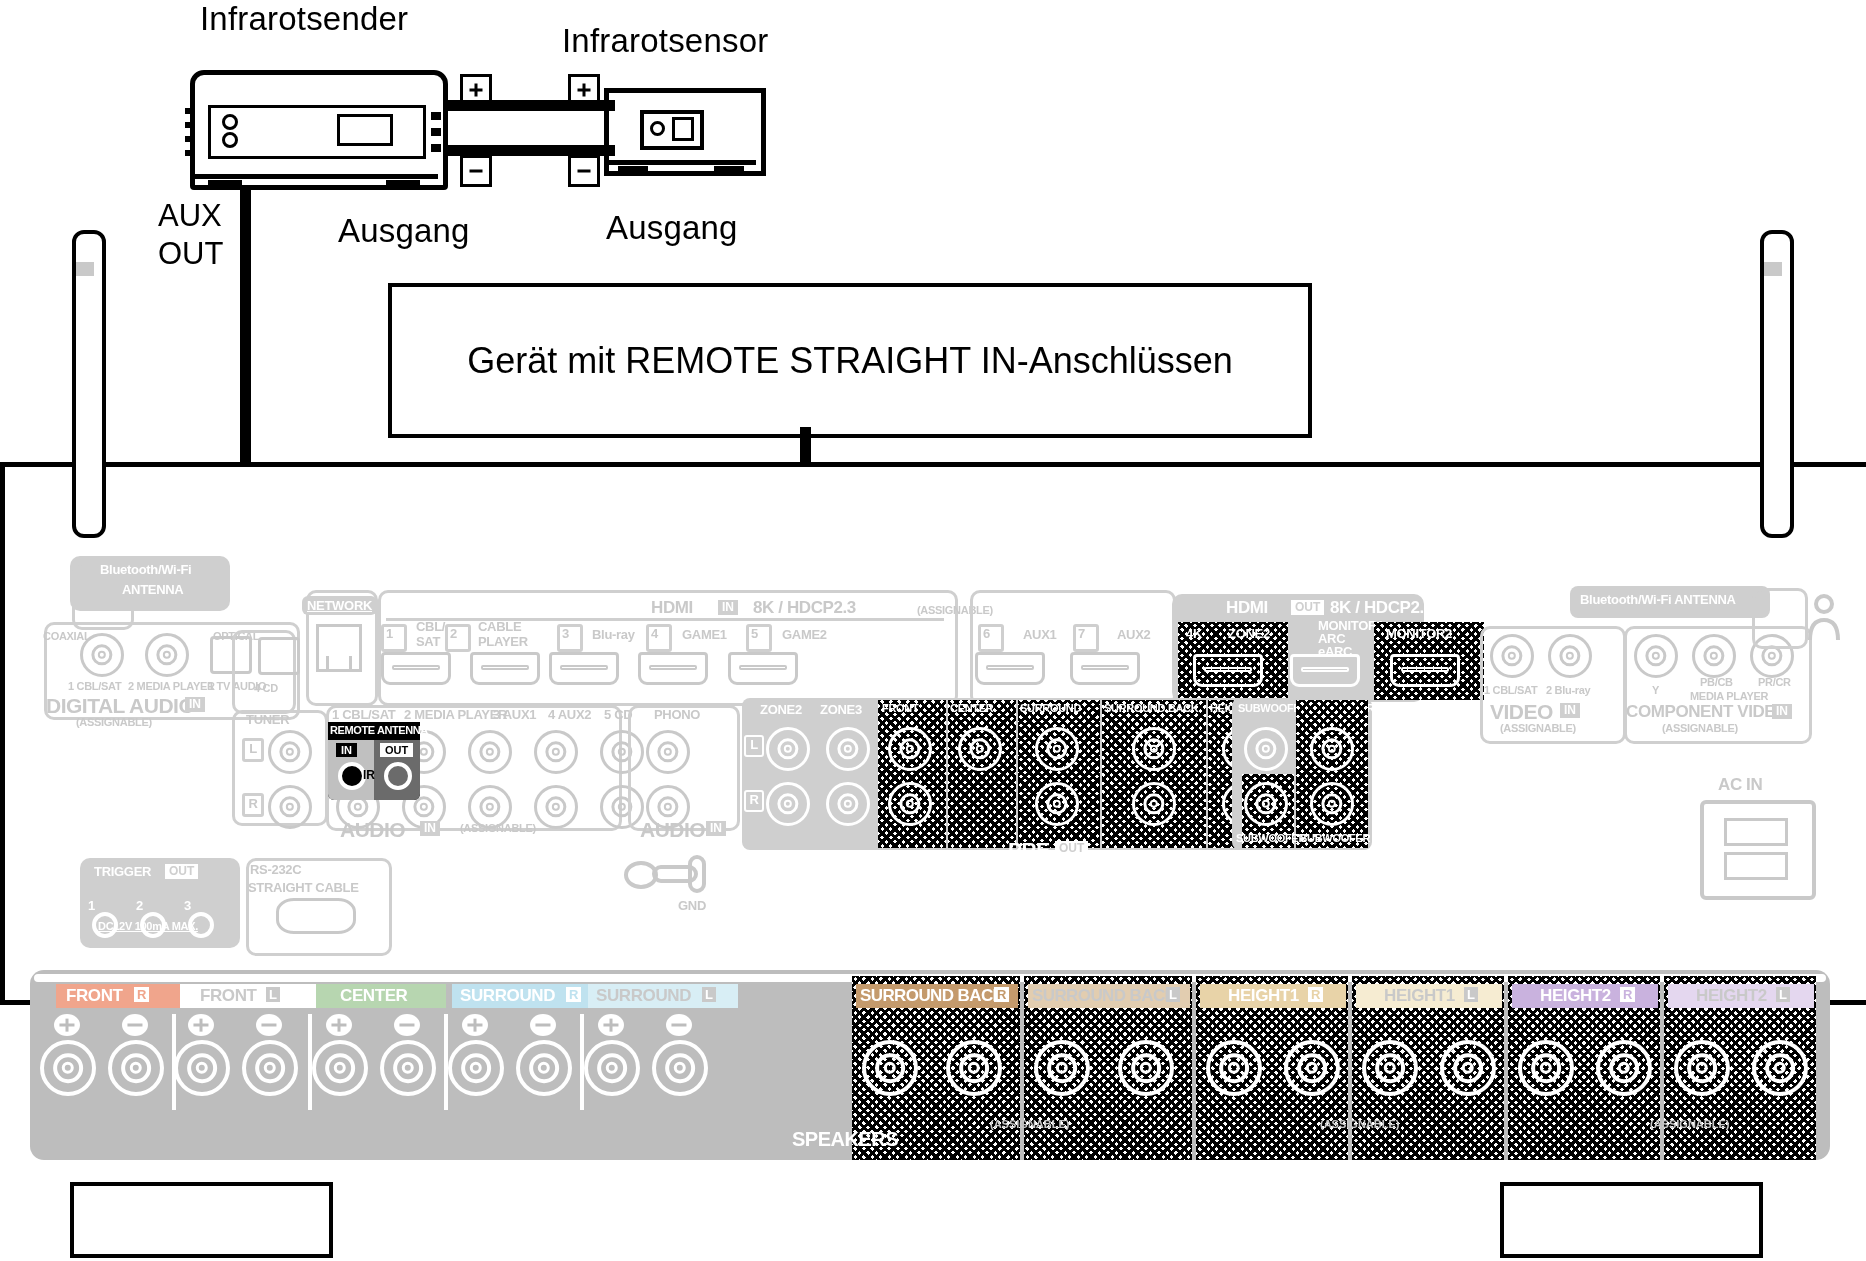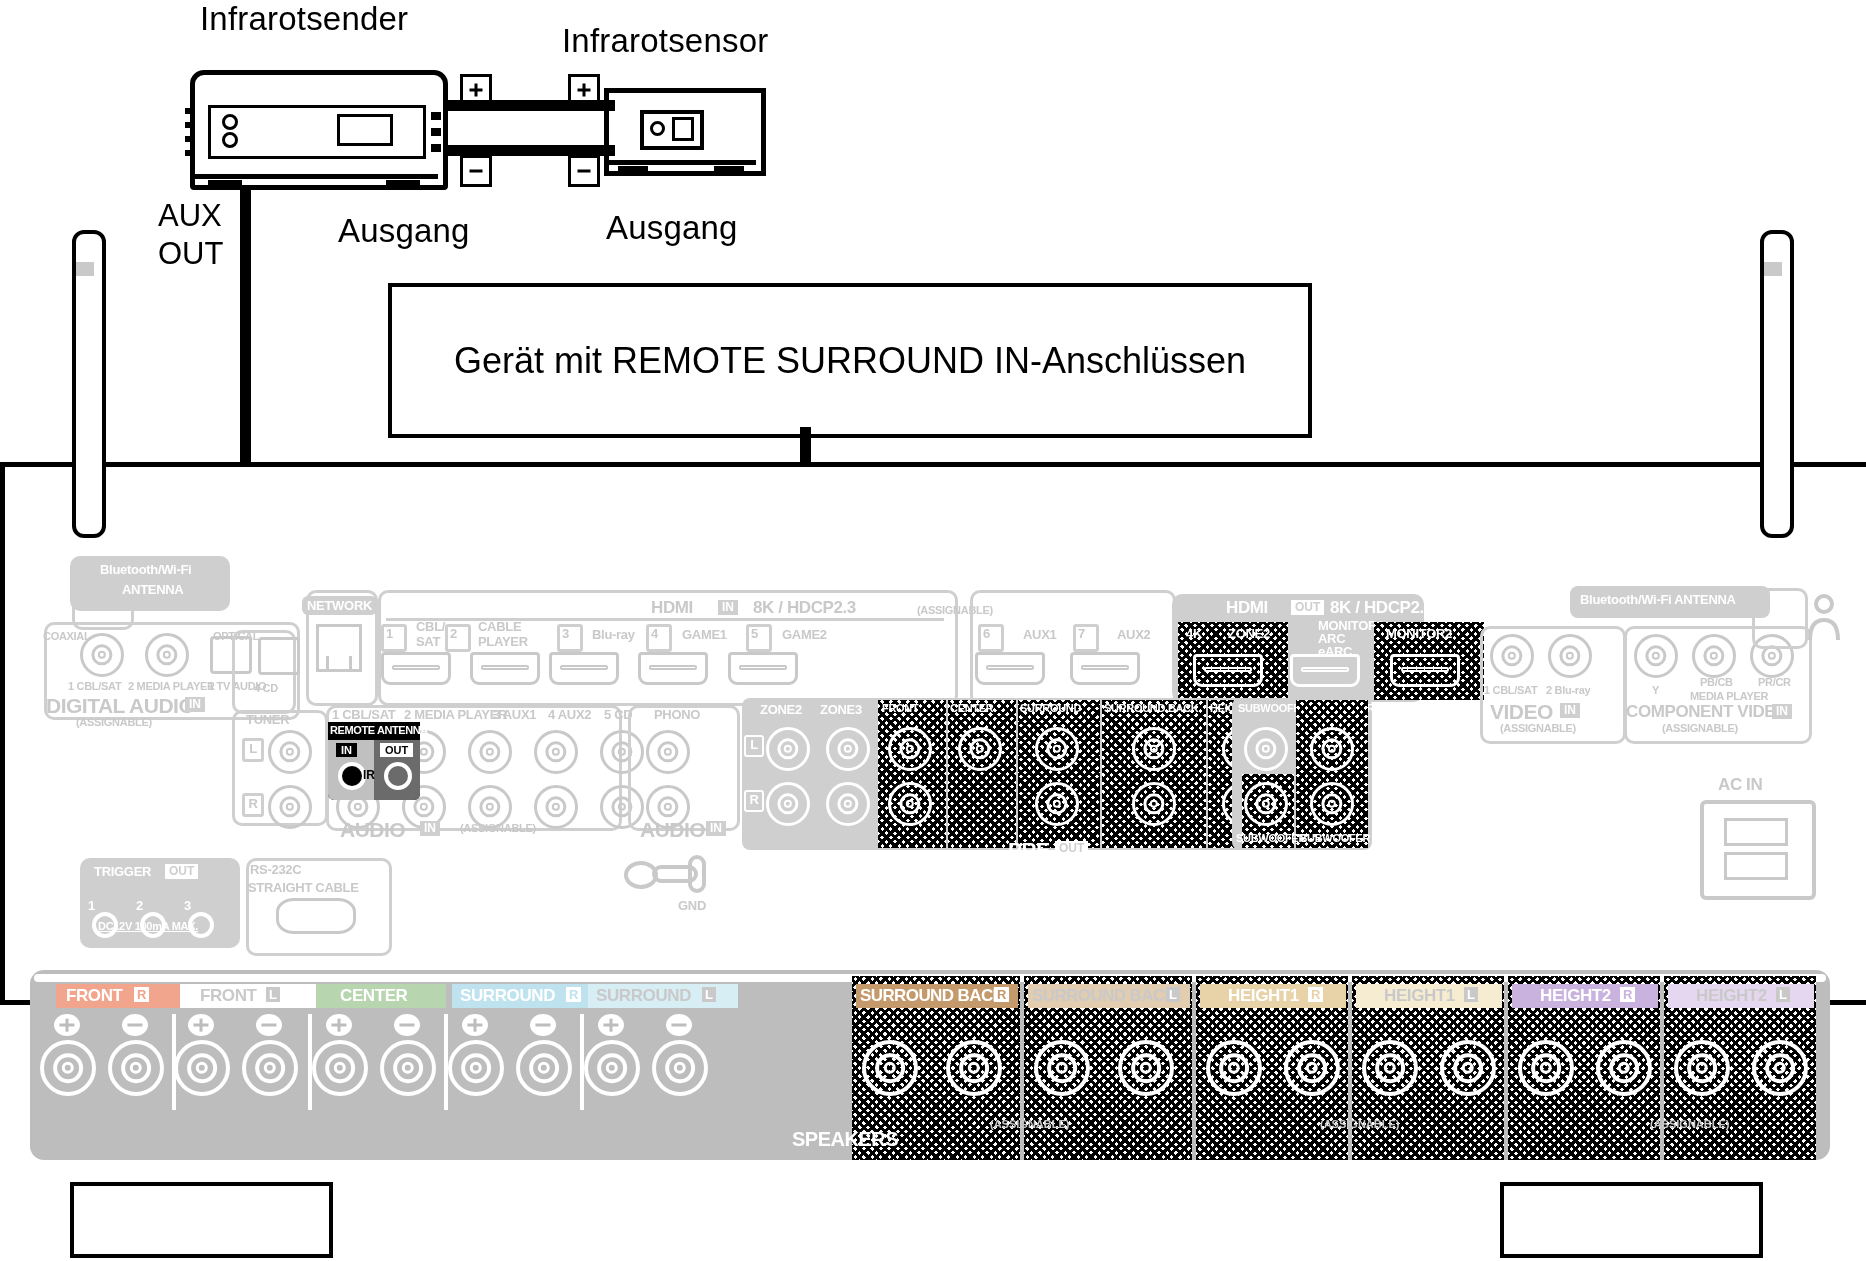--- a/index.html
+++ b/index.html
@@ -36,21 +36,21 @@
 
   
   .chassis{border:5px solid #000;background:#fff;}
   .chassis-foot{border:4px solid #000;background:#fff;}
 
   
   .ant{background:#fff;border:4px solid #000;border-radius:12px;}
   .ant-band{background:#c9c9c9;}
 
   
-  .pg{background:#cfcfcf;}          
+  .pg{background:#cfcfcf;text-decoration:underline;}          
   .pl{color:#c9c9c9;}               
   .pw{color:#fff;}                  
   .outline{border:3px solid #cfcfcf;border-radius:10px;}
   .tiny{font-size:11px;font-weight:bold;letter-spacing:-.3px;white-space:nowrap;}
   .tiny2{font-size:13px;font-weight:bold;letter-spacing:-.3px;white-space:nowrap;}
   .med{font-size:17px;font-weight:bold;letter-spacing:-.4px;white-space:nowrap;}
   .big{font-size:21px;font-weight:bold;letter-spacing:-.5px;white-space:nowrap;}
 
   .invbox{background:#cfcfcf;color:#fff;font-size:12px;font-weight:bold;padding:0 4px;display:inline-block;line-height:1.25;}
   .invbox-d{background:#fff;color:#cfcfcf;}
@@ -144,21 +144,21 @@
   <div class="abs foot" style="left:110px;top:78px;width:30px;height:9px;"></div>
 </div>
 
 <div class="term plus" style="left:568px;top:74px;width:26px;height:26px;"></div>
 <div class="term" style="left:568px;top:155px;width:26px;height:26px;"></div>
 
 <div class="cable" style="left:447px;top:100px;width:168px;height:11px;"></div>
 <div class="cable" style="left:447px;top:145px;width:168px;height:11px;"></div>
 
 <div class="abs devbox" style="left:388px;top:283px;width:916px;height:147px;">
-  <span>Gerät mit REMOTE SURROUND IN-Anschlüssen</span>
+  <span>Gerät mit REMOTE STRAIGHT IN-Anschlüssen</span>
 </div>
 
 <div class="cable" style="left:240px;top:186px;width:11px;height:597px;"></div>
 <div class="cable" style="left:240px;top:772px;width:178px;height:11px;"></div>
 
 <div class="cable" style="left:800px;top:427px;width:11px;height:348px;"></div>
 <div class="cable" style="left:352px;top:764px;width:459px;height:11px;"></div>
 
 <div class="abs chassis" style="left:0px;top:462px;width:1866px;height:533px;"></div>
 

